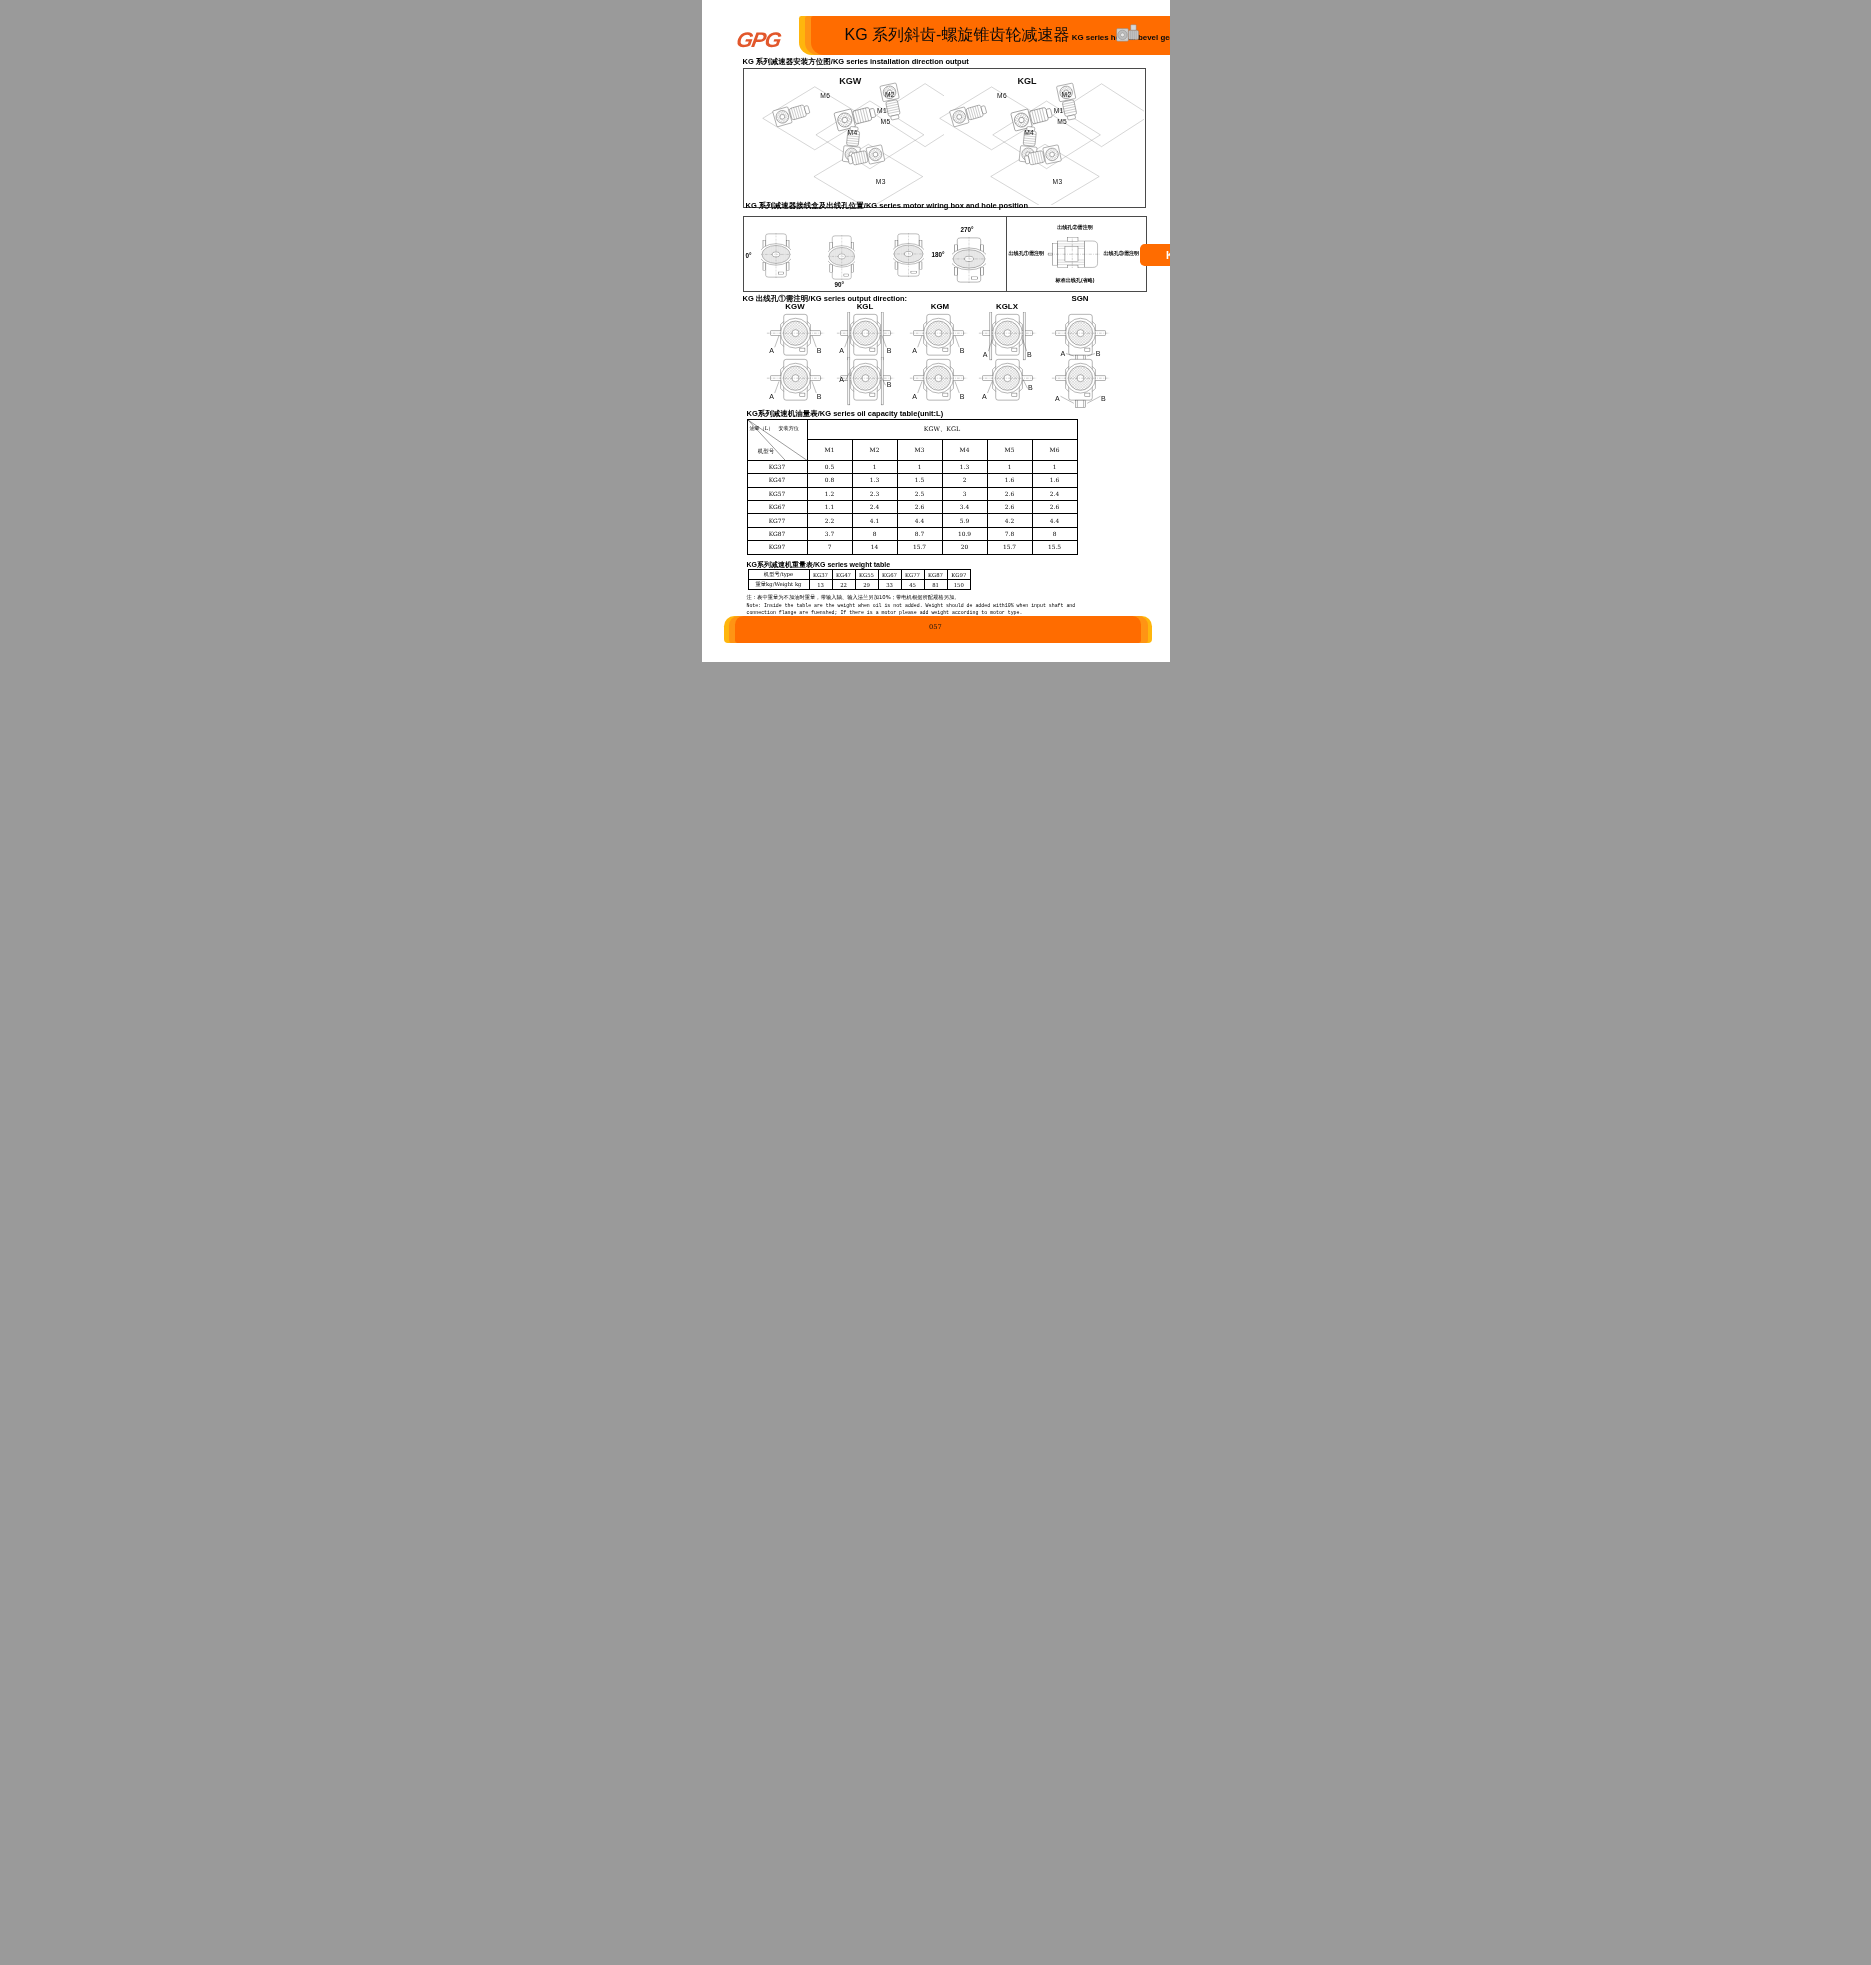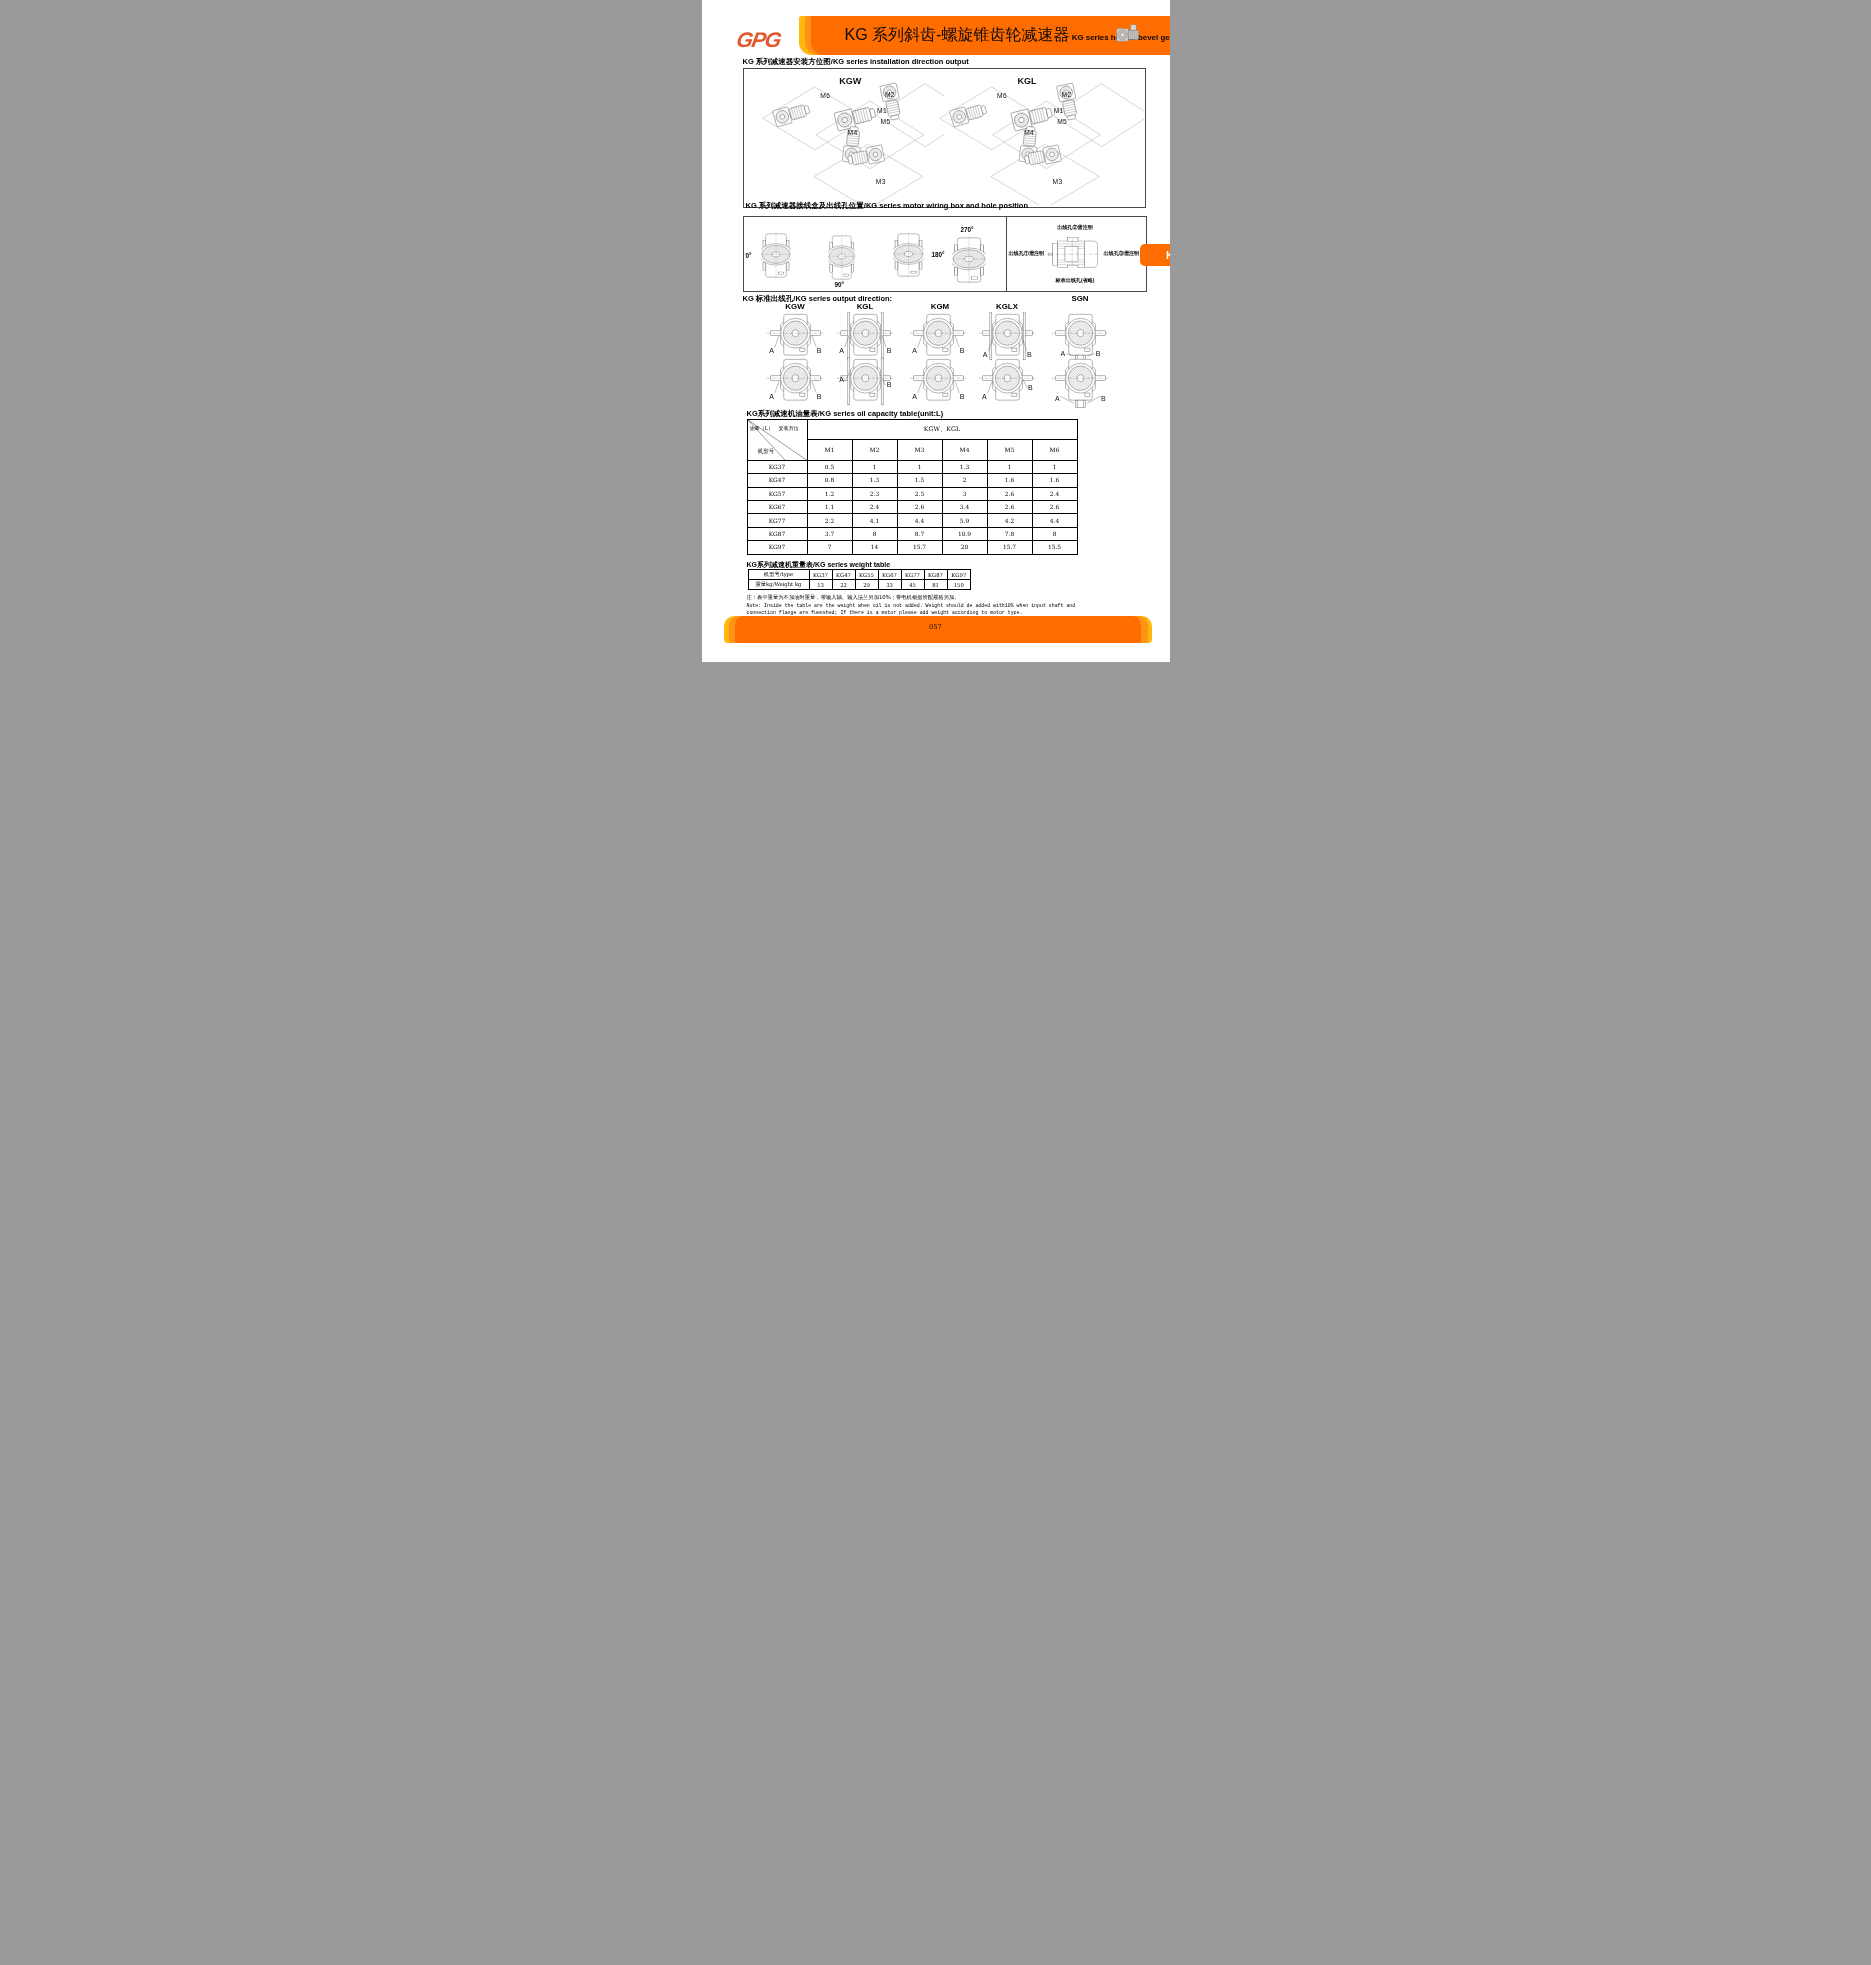--- a/index.html
+++ b/index.html
@@ -227,21 +227,21 @@
     </svg>
   <div class="hole-label" style="left:346px;top:224px;width:55px;text-align:center">出线孔②需注明</div>
   <div class="hole-label" style="left:307px;top:250px">出线孔①需注明</div>
   <div class="hole-label" style="left:402px;top:250px">出线孔③需注明</div>
   <div class="hole-label" style="left:346px;top:277px;width:55px;text-align:center">标准出线孔(省略)</div>
 
   <div class="kg-tab">
       <span>KG</span>
     </div>
 
-  <div class="sec-title" style="left:41px;top:294px">KG 标准出线孔/KG series output direction:</div>
+  <div class="sec-title" style="left:41px;top:294px">KG 出线孔①需注明/KG series output direction:</div>
 
   <div class="model-head" style="left:64px;top:302px">KGW</div>
   <div class="model-head" style="left:134px;top:302px">KGL</div>
   <div class="model-head" style="left:209px;top:302px">KGM</div>
   <div class="model-head" style="left:276px;top:302px">KGLX</div>
   <div class="model-head" style="left:349px;top:294px">SGN</div>
 
   <svg class="abs" style="left:64px;top:312px" width="59" height="51" viewBox="0 0 150 130">
     <use href="#ov-sym"></use>
     <line class="ldr" x1="22" y1="90" x2="33" y2="60"></line>

